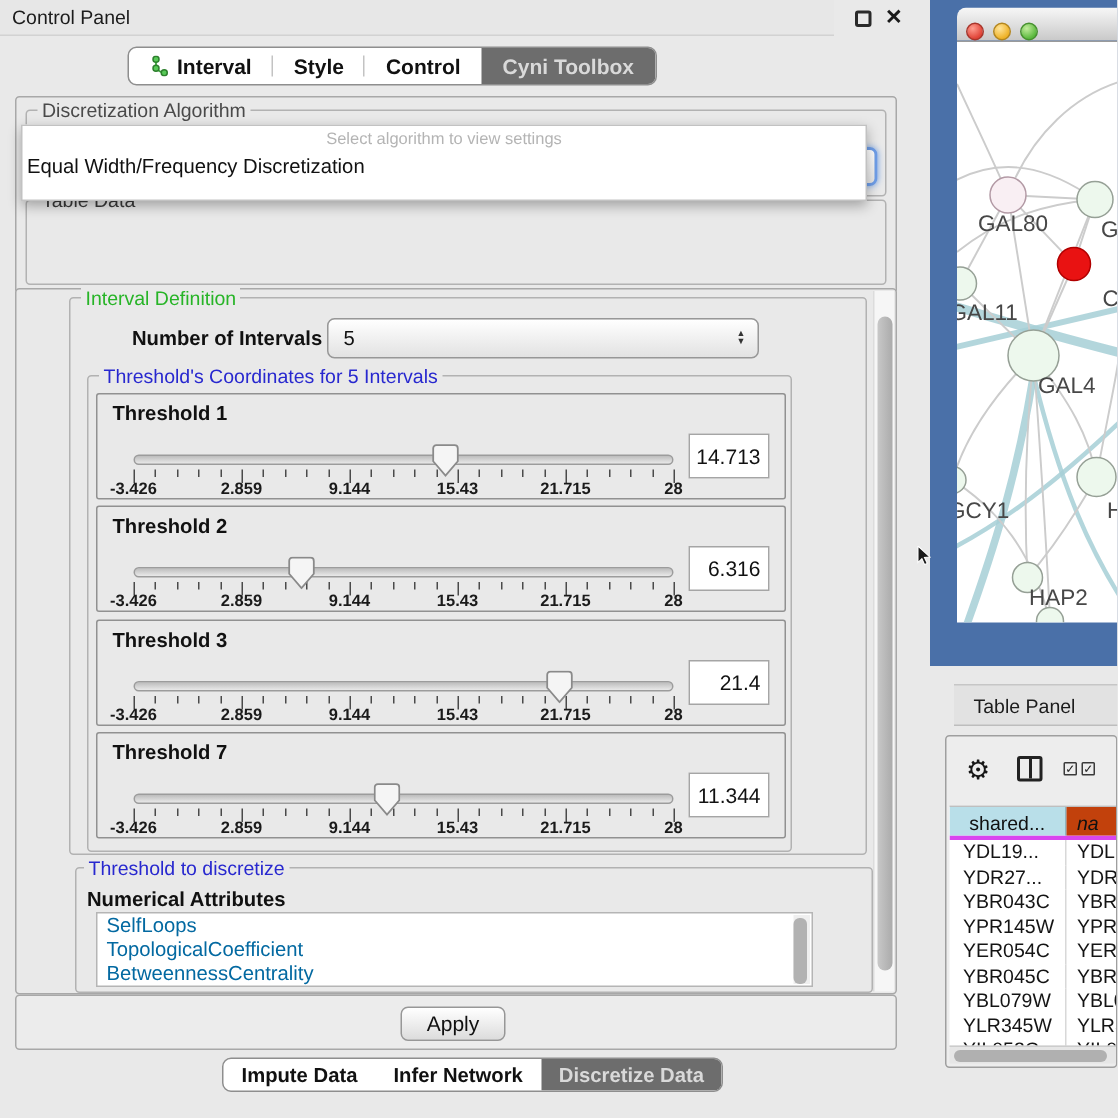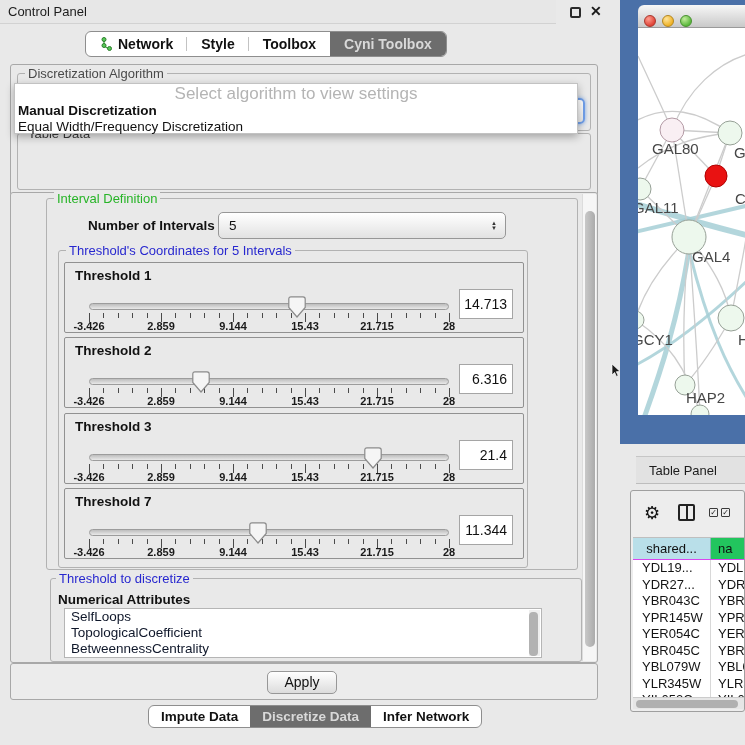--- a/index.html
+++ b/index.html
@@ -31,40 +31,40 @@
   .gt-green { color:#27b427; }
   .gt-blue { color:#2828cf; }
 
   
   .combo { background:linear-gradient(#ffffff,#e2e2e2); border:1px solid #979797; border-radius:5px; font-size:13.5px; color:#111; display:flex; align-items:center; padding:0 22px 0 10px; position:relative; }
   .combo .arrows { position:absolute; right:8px; top:50%; transform:translateY(-50%); display:flex; flex-direction:column; line-height:5px; font-size:6px; color:#333; }
   .combo-focused { background:linear-gradient(#ffffff,#e6e6e6); border:2px solid #6f9ee8; box-shadow:0 0 4px #7aa7e8; border-radius:5px; }
 
   
   .popup { left:14px; top:83px; width:564px; height:51px; background:#ffffff; border:1px solid #c2c2c2; box-shadow:0 3px 8px rgba(0,0,0,.3); z-index:30; }
-  .popup-hint { text-align:center; color:#b4b4b4; font-size:17px; height:19px; line-height:19px; }
+  .popup-hint { text-align:center; color:#b4b4b4; font-size:11px; height:19px; line-height:19px; }
   .popup-opt { font-size:13.5px; color:#111; height:15.5px; line-height:15.5px; padding-left:3px; white-space:nowrap; }
   .popup-opt.bold { font-weight:bold; }
 
   
   .vtrack { background:#f6f6f6; border-left:1px solid #dcdcdc; }
   .vthumb { background:linear-gradient(90deg,#c8c8c8,#ababab); border-radius:5px; }
 
   
   .tbox { position:absolute; left:64px; width:460px; height:71px; border:1px solid #919191; border-radius:2px; background:#e9e9e9; }
   .tbox-title { position:absolute; left:10px; top:5px; font-size:13.5px; font-weight:bold; color:#111; }
   .track { position:absolute; left:24px; top:40px; width:360px; height:7px; border:1px solid #9c9c9c; border-radius:4px; background:linear-gradient(#bdbdbd,#e9e9e9); }
   .thumb { position:absolute; top:33px; width:18px; height:22px; }
   .tick { position:absolute; width:1px; background:#4a4a4a; }
   .scale-label { position:absolute; top:57px; transform:translateX(-50%); font-size:11px; font-weight:bold; color:#1a1a1a; white-space:nowrap; }
   .vfield { position:absolute; left:394px; top:26px; width:54px; height:30px; border:1px solid #a5a5a5; background:#ffffff; font-family:"Liberation Sans",sans-serif; font-size:14px; color:#111; text-align:right; padding-right:5px; }
 
   
   .attr-list { background:#ffffff; border:1px solid #b5b5b5; overflow:hidden; }
-  .attr-item { font-size:13.5px; color:#0f172a; height:16px; line-height:16px; padding-left:6px; white-space:nowrap; }
+  .attr-item { font-size:13.5px; color:#0369a1; height:16px; line-height:16px; padding-left:6px; white-space:nowrap; }
   .list-vtrack { position:absolute; right:1px; top:1px; width:11px; bottom:1px; background:#efefef; }
   .list-vthumb { position:absolute; right:2px; top:2px; width:9px; height:44px; border-radius:4px; background:#b2b2b2; }
 
   .btn { background:linear-gradient(#ffffff,#dcdcdc); border:1px solid #979797; border-radius:5px; font-size:14px; color:#111; text-align:center; }
 
   
   .desktop { left:620px; top:0; width:125px; height:444px; background:#4a70a8; }
   .net-window { left:638px; top:5px; width:107px; height:410px; }
   .nw-titlebar { position:absolute; left:0; top:0; right:0; height:23px; background:linear-gradient(#f7f7f7,#c9c9c9); border-bottom:1px solid #9a9a9a; border-top-left-radius:6px; }
   .light { position:absolute; top:10px; width:12px; height:12px; border-radius:50%; }
@@ -73,24 +73,24 @@
   .tp-bar { left:636px; top:456px; width:125px; height:28px; background:#e2e2e2; border-top:1px solid #c6c6c6; border-bottom:1px solid #bdbdbd; }
   .tp-title { position:absolute; left:13px; top:6px; font-size:13px; color:#1c1c1c; }
 
   .table-wrap { left:630px; top:490px; width:115px; height:222px; border:1px solid #9f9f9f; border-radius:3px; background:#ededed; overflow:hidden; }
   .t-toolbar { position:absolute; left:0; top:0; right:0; height:44px; }
   .gear { position:absolute; left:13px; top:11px; font-size:18px; color:#161616; }
   .split-icon { position:absolute; left:47px; top:13px; width:17px; height:17px; border:2px solid #222; border-radius:2px; }
   .split-icon::after { content:""; position:absolute; left:50%; top:0; bottom:0; width:2px; background:#222; transform:translateX(-50%); }
   .chk { position:absolute; top:17px; width:9px; height:9px; border:1.5px solid #3a3a3a; border-radius:1px; font-size:8px; line-height:7px; color:#222; text-align:center; }
   .grid { position:absolute; left:2px; top:46px; width:113px; height:162px; background:#ffffff; border-top:1px solid #bfbfbf; overflow:hidden; }
-  .grid-head { display:flex; height:22px; border-bottom:1px solid #d946ef; }
+  .grid-head { display:flex; height:22px; border-bottom:3px solid #d946ef; }
   .hcell { font-size:13px; color:#111; line-height:21px; overflow:hidden; white-space:nowrap; }
   .hcell.c1 { width:78px; background:#b9dfe9; border-right:1px solid #8fb4c0; text-align:center; }
-  .hcell.c2 { flex:1; background:#22c55e; padding-left:7px; }
+  .hcell.c2 { flex:1; background:#c2410c; padding-left:7px;font-style:italic; }
   .grow { display:flex; height:16.5px; }
   .gcell { font-size:13px; color:#141414; line-height:16.5px; white-space:nowrap; overflow:hidden; }
   .gcell.c1 { width:78px; padding-left:9px; border-right:1px solid #d8d8d8; }
   .gcell.c2 { flex:1; padding-left:7px; }
   .hscroll { position:absolute; left:2px; bottom:2px; width:111px; height:12px; background:#e6e6e6; border-top:1px solid #cccccc; }
   .hthumb { position:absolute; left:3px; top:2px; width:102px; height:8px; border-radius:4px; background:#b0b0b0; }
 
   svg text { font-family:"Liberation Sans", sans-serif; }
 </style>
 </head>
@@ -106,45 +106,44 @@
 
   <div id="top-tabs" class="abs tabbar">
       <div class="tab sep">
         <svg width="12" height="14" viewBox="0 0 12 14">
           <line x1="4" y1="3" x2="4" y2="9" stroke="#3aa53a" stroke-width="1.2"></line>
           <line x1="4" y1="9" x2="9" y2="12" stroke="#3aa53a" stroke-width="1.2"></line>
           <circle cx="4" cy="2.5" r="2" fill="#57c957" stroke="#2d7f2d"></circle>
           <circle cx="4" cy="8.5" r="2" fill="#57c957" stroke="#2d7f2d"></circle>
           <circle cx="9.5" cy="11.5" r="2" fill="#57c957" stroke="#2d7f2d"></circle>
         </svg>
-        <span>Network</span>
+        <span>Interval</span>
       </div>
       <div class="tab sep">
         <span>Style</span>
       </div>
       <div class="tab">
-        <span>Toolbox</span>
+        <span>Control</span>
       </div>
       <div class="tab selected">
         <span>Cyni Toolbox</span>
       </div>
     </div>
 
   <div class="abs panel" style="left:10px; top:64px; width:588px; height:132px;">
     <div class="group" style="position:absolute; left:6px; top:8px; width:574px; height:58px;"></div>
     <div class="group-title gt-dark" style="left:14px; top:1px; color:#4a4a4a;">Discretization Algorithm</div>
     <div class="abs combo-focused" style="left:16px; top:33px; width:558px; height:26px;"></div>
     <div class="group" style="position:absolute; left:6px; top:68px; width:574px; height:57px;"></div>
     <div class="group-title gt-dark" style="left:14px; top:61px;">Table Data</div>
   </div>
 
   <div class="abs popup">
     <div class="popup-hint">Select algorithm to view settings</div>
     <div id="popup-options">
-        <div class="popup-opt bold">Manual Discretization</div>
         <div class="popup-opt">Equal Width/Frequency Discretization</div>
       </div>
   </div>
 
   <div class="abs panel" style="left:10px; top:192px; width:588px; height:471px; background:#e9e9e9;">
     <div class="vtrack" style="position:absolute; right:1px; top:1px; width:14px; height:467px;">
       <div class="vthumb" style="position:absolute; left:2px; top:17px; width:10px; height:436px;"></div>
     </div>
   </div>
 
@@ -339,25 +338,25 @@
     </div>
   </div>
 
   <div class="abs panel" style="left:10px; top:663px; width:588px; height:37px; background:#ececec;"></div>
   <div class="abs btn" style="left:267px; top:671px; width:70px; height:23px; line-height:21px;">Apply</div>
 
   <div id="bottom-tabs" class="abs tabbar">
       <div class="tab">
         <span>Impute Data</span>
       </div>
+      <div class="tab">
+        <span>Infer Network</span>
+      </div>
       <div class="tab selected">
         <span>Discretize Data</span>
-      </div>
-      <div class="tab">
-        <span>Infer Network</span>
       </div>
     </div>
 
   <div class="abs desktop"></div>
   <div class="abs net-window">
     <div class="nw-titlebar">
       <div class="light" style="left:6px; background:radial-gradient(circle at 35% 30%, #ff9d8f, #e04438 70%); border:1px solid #a8362c;"></div>
       <div class="light" style="left:24px; background:radial-gradient(circle at 35% 30%, #ffe49a, #efb227 70%); border:1px solid #b4861e;"></div>
       <div class="light" style="left:42px; background:radial-gradient(circle at 35% 30%, #c2ec9c, #5cb93e 70%); border:1px solid #47912f;"></div>
     </div>

